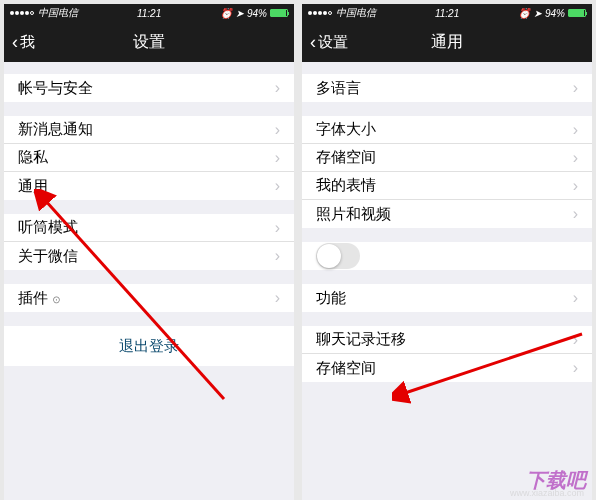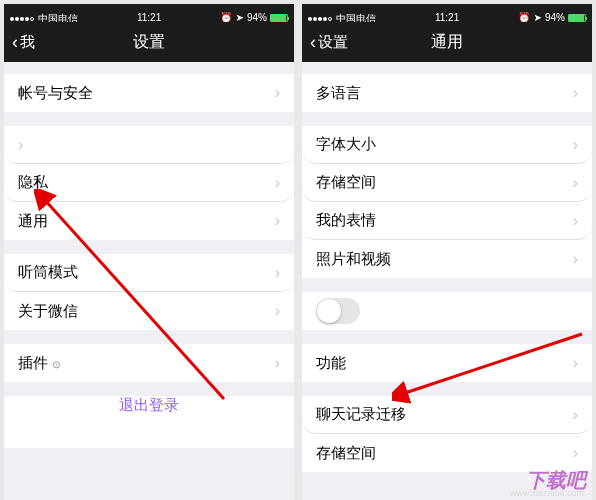--- a/index.html
+++ b/index.html
@@ -1,41 +1,41 @@
 <!DOCTYPE html>
 <html><head>
 <meta charset="utf-8">
 <style>
 * { margin: 0; padding: 0; box-sizing: border-box; }
 body { background: #e8e8e8; font-family: -apple-system, "Helvetica Neue", sans-serif; width: 596px; height: 500px; position: relative; overflow: hidden; }
 .phones { display: flex; gap: 8px; padding: 4px; }
 .phone { width: 290px; background: #efeff4; position: relative; }
-.status-bar { height: 18px; background: #1c1c1c; color: #fff; display: flex; align-items: flex-start; justify-content: space-between; padding: 8px 6px; font-size: 10px; }
+.status-bar { height: 18px; background: #1c1c1c; color: #fff; display: flex; align-items: center; justify-content: space-between; padding: 8px 6px; font-size: 10px; font-style: italic; }
 .status-left { display: flex; align-items: center; gap: 4px; }
 .status-right { display: flex; align-items: center; gap: 3px; }
 .dots { display: flex; gap: 1px; }
 .dot { width: 4px; height: 4px; border-radius: 50%; background: #fff; }
 .dot.empty { background: transparent; border: 0.5px solid #fff; }
 .battery { width: 18px; height: 8px; border: 1px solid #4cd964; border-radius: 1px; position: relative; }
 .battery::after { content: ''; position: absolute; right: -2px; top: 2px; width: 1px; height: 3px; background: #4cd964; }
 .battery-fill { background: #4cd964; height: 100%; width: 94%; }
 .nav-bar { height: 40px; background: #1c1c1c; color: #fff; display: flex; align-items: center; position: relative; }
 .nav-back { position: absolute; left: 8px; display: flex; align-items: center; font-size: 15px; gap: 2px; }
 .nav-title { margin: 0 auto; font-size: 16px; font-weight: 500; }
 .chevron-left { font-size: 18px; }
 .content { background: #efeff4; min-height: 440px; }
 .group { margin-top: 14px; background: #fff; }
 .group:first-child { margin-top: 12px; }
-.cell { height: 38px; display: flex; align-items: center; justify-content: space-between; padding: 0 14px; font-size: 15px; color: #000; border-bottom: 0.5px solid #e0e0e0; border-radius: 14px; }
+.cell { height: 28px; display: flex; align-items: center; justify-content: space-between; padding: 0 14px; font-size: 15px; color: #000; border-bottom: 0.5px solid #e0e0e0; }
 .cell:last-child { border-bottom: none; }
 .cell-label { flex: 1; }
 .chevron { color: #c7c7cc; font-size: 16px; }
 .toggle { width: 44px; height: 26px; background: #e5e5e5; border-radius: 13px; position: relative; }
 .toggle-knob { width: 24px; height: 24px; background: #fff; border-radius: 50%; position: absolute; top: 1px; left: 1px; box-shadow: 0 1px 3px rgba(0,0,0,0.3); }
-.button-cell { height: 52px; display: flex; justify-content: center; font-size: 15px; color: #8b5cf6; background: #fff; }
+.button-cell { height: 40px; display: flex; align-items: center; justify-content: center; font-size: 15px; color: #0c4a6e; background: #fff; }
 .arrow { position: absolute; pointer-events: none; }
 .watermark { position: absolute; bottom: 6px; right: 10px; color: #a21caf; font-size: 20px; font-style: italic; opacity: 0.6; font-weight: bold; }
 .watermark-sub { position: absolute; bottom: 2px; right: 12px; color: #ccc; font-size: 9px; opacity: 0.6; }
 .small-icon { font-size: 10px; color: #888; }
 </style>
 </head>
 <body>
 
 <div class="phones">
 
@@ -70,20 +70,21 @@
     </div>
     <div class="content">
       <div class="group">
         <div class="cell">
           <span class="cell-label">帐号与安全</span>
           <span class="chevron">›</span>
         </div>
       </div>
       <div class="group">
         <div class="cell">
+          <span class="cell-label">新消息通知</span>
           <span class="chevron">›</span>
         </div>
         <div class="cell">
           <span class="cell-label">隐私</span>
           <span class="chevron">›</span>
         </div>
         <div class="cell">
           <span class="cell-label">通用</span>
           <span class="chevron">›</span>
         </div>

